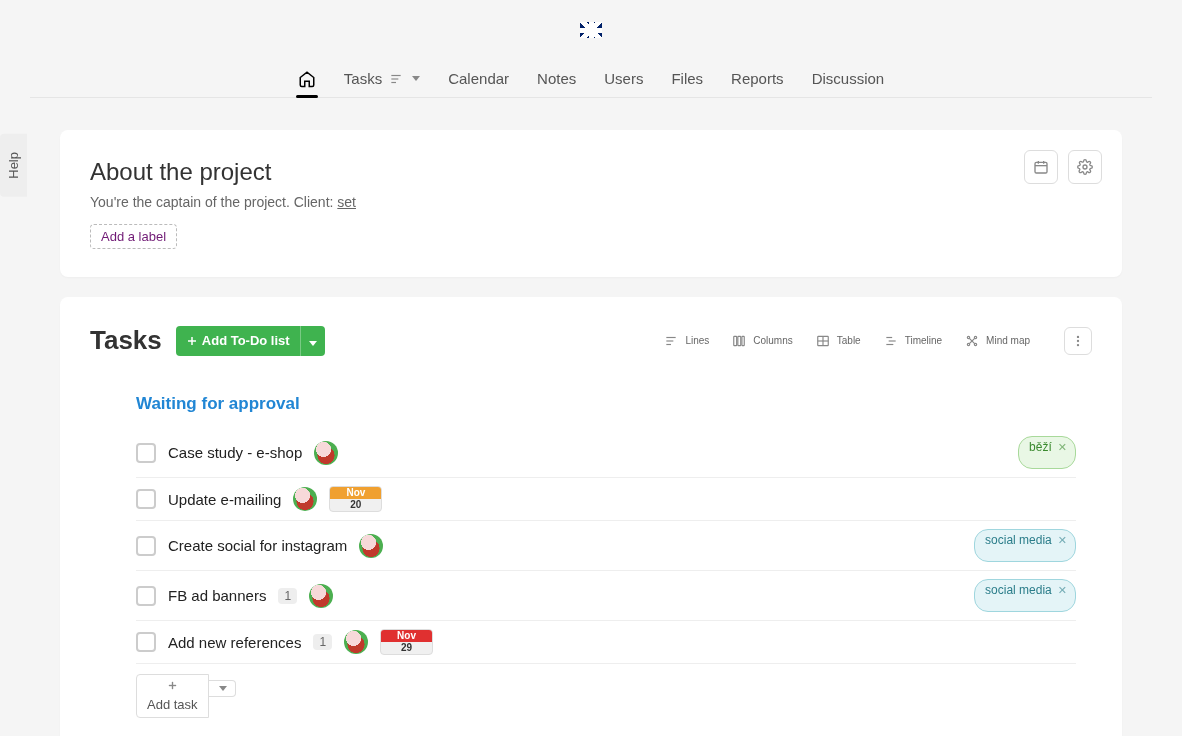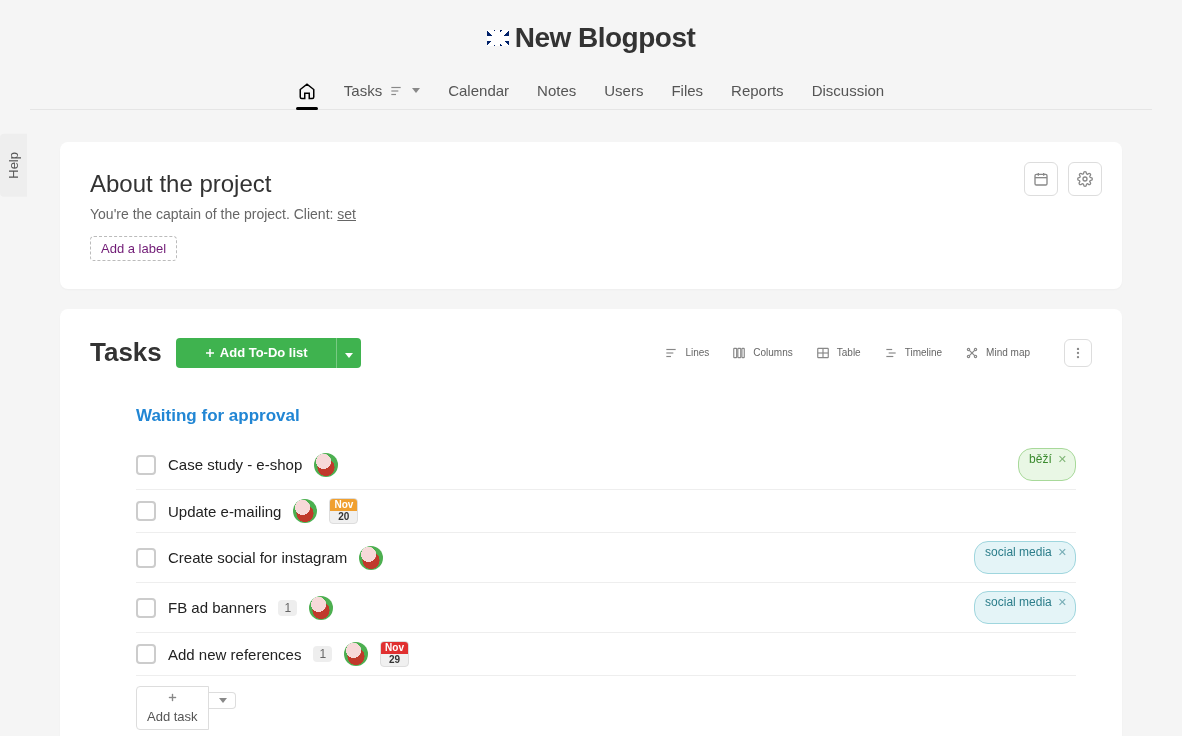--- a/index.html
+++ b/index.html
@@ -125,21 +125,21 @@
   display:flex;align-items:center;justify-content:center;cursor:pointer;
   background:#fff;
 }
 
 .tasks-card { margin-top:20px; padding:28px 30px 40px;}
 .tasks-header { display:flex; align-items:center; gap:14px;}
 .tasks-title { font-size:26px; font-weight:700; }
 .add-todo-btn {
   display:inline-flex; align-items:center;
   background:#3fb34f; color:#fff; border-radius:4px 0 0 4px;
-  padding:6px 28px; font-size:13px; font-weight:600;
+  padding:6px 10px; font-size:13px; font-weight:600;
   cursor:pointer;
 }
 .add-todo-split {
   background:#3fb34f; color:#fff; border-radius:0 4px 4px 0;
   padding:6px 8px; border-left:1px solid rgba(255,255,255,0.3);
   cursor:pointer;
 }
 .view-switch {
   margin-left:auto; display:flex; gap:22px; align-items:center;
 }
@@ -171,21 +171,21 @@
   width:24px;height:24px;border-radius:50%;
   background: radial-gradient(circle at 40% 35%, #f7d9d9 0 35%, transparent 36%),
               radial-gradient(circle at 50% 60%, #c0392b 0 45%, transparent 46%),
               #4caf50;
   flex-shrink:0;
 }
 .date-chip {
   background:#f0f0f0;border-radius:4px;font-size:10px;text-align:center;
   line-height:1;overflow:hidden;border:1px solid #ddd;
 }
-.date-chip .m { background:#f0a030;color:#fff;padding:1px 4px;font-weight:600;}
+.date-chip .m { background:#f0a030;color:#fff;padding:1px 16px;font-weight:600;}
 .date-chip.red .m { background:#e03030;}
 .date-chip .d { padding:1px 4px;color:#333;font-weight:600;}
 .pill {
   border-radius:14px; padding:3px 8px 14px 10px;font-size:12px;
   display:inline-flex;align-items:center;gap:6px;margin-left:auto;
   cursor:pointer;
   white-space:nowrap;
 }
 .pill .x { font-size:11px;opacity:.6;}
 .pill-green { background:#e9f7e5;border:1px solid #a8d99a;color:#3a8a2e;}
@@ -204,21 +204,20 @@
 svg { display:block; }
 </style>
 </head>
 <body>
 
 <div class="help-tab">Help</div>
 
 <div class="header">
   <h1 class="page-title">
     <span class="flag"></span>
-    <span>New Blogpost</span>
   </h1>
   <nav class="tabs">
     <div class="tab home active">
       <svg width="18" height="18" viewBox="0 0 24 24" fill="none" stroke="#000" stroke-width="2">
           <path d="M3 10l9-7 9 7v10a2 2 0 0 1-2 2h-4v-7h-6v7H5a2 2 0 0 1-2-2z"></path>
         </svg>
     </div>
     <div class="tab tab-tasks">
       <span>Tasks</span>
       <svg width="16" height="14" viewBox="0 0 24 24" fill="none" stroke="#888" stroke-width="2">

